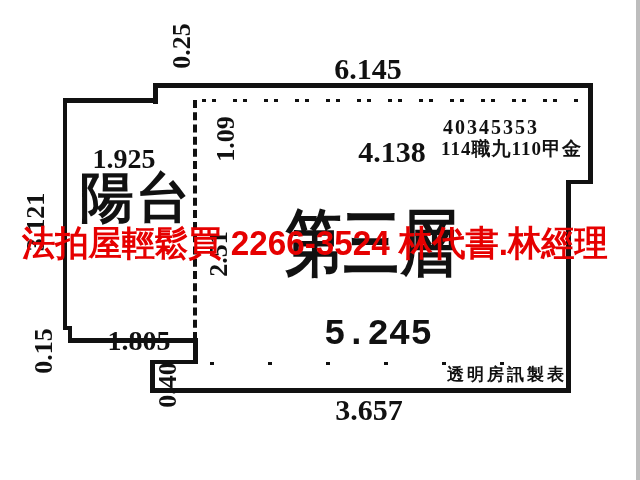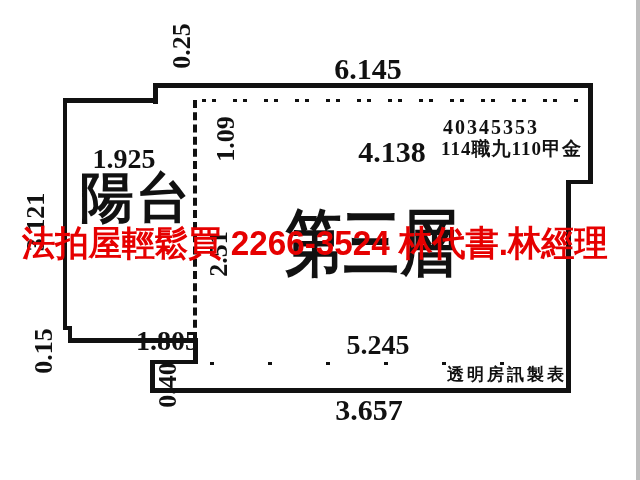--- a/index.html
+++ b/index.html
@@ -46,23 +46,23 @@
   <div class="wall" style="left:63px;top:98px;width:4px;height:232px;"></div>
   <div class="wall" style="left:63px;top:98px;width:95px;height:5px;"></div>
 
   <div class="dash-v" style="left:193px;top:100px;height:240px;"></div>
   <div class="dots dots-dense" style="left:202px;top:99px;width:382px;"></div>
   <div class="dots dots-sparse" style="left:210px;top:362px;width:348px;"></div>
 
   <div class="dim" style="left:308px;top:54px;width:120px;font-size:30px;">6.145</div>
   <div class="dim" style="left:64px;top:105px;width:120px;margin-top:40px;">1.925</div>
   <div class="dim" style="left:332px;top:137px;width:120px;font-size:30px;">4.138</div>
-  <div class="dim" style="left:318px;top:331px;width:120px;font-size:28px;">5.245</div>
+  <div class="dim" style="left:318px;top:317px;width:120px;font-size:36px;font-family:Liberation Mono, monospace;">5.245</div>
   <div class="dim" style="left:309px;top:395px;width:120px;font-size:30px;">3.657</div>
-  <div class="dim" style="left:79px;top:327px;width:120px;text-align:right;">1.805</div>
+  <div class="dim" style="left:79px;top:327px;width:120px;">1.805</div>
 
   <div class="dim rot" style="left:142px;top:33px;width:80px;font-size:26px;">0.25</div>
   <div class="dim rot" style="left:186px;top:126px;width:80px;font-size:26px;">1.09</div>
   <div class="dim rot" style="left:-4px;top:209px;width:80px;font-size:26px;">3.121</div>
   <div class="dim rot" style="left:179px;top:241px;width:80px;font-size:26px;">2.51</div>
   <div class="dim rot" style="left:4px;top:338px;width:80px;font-size:26px;">0.15</div>
   <div class="dim rot" style="left:128px;top:372px;width:80px;font-size:26px;">0.40</div>
 
   <div class="cjk" id="balcony-label">陽台</div>
   <div class="cjk" id="floor-label">第三層</div>

